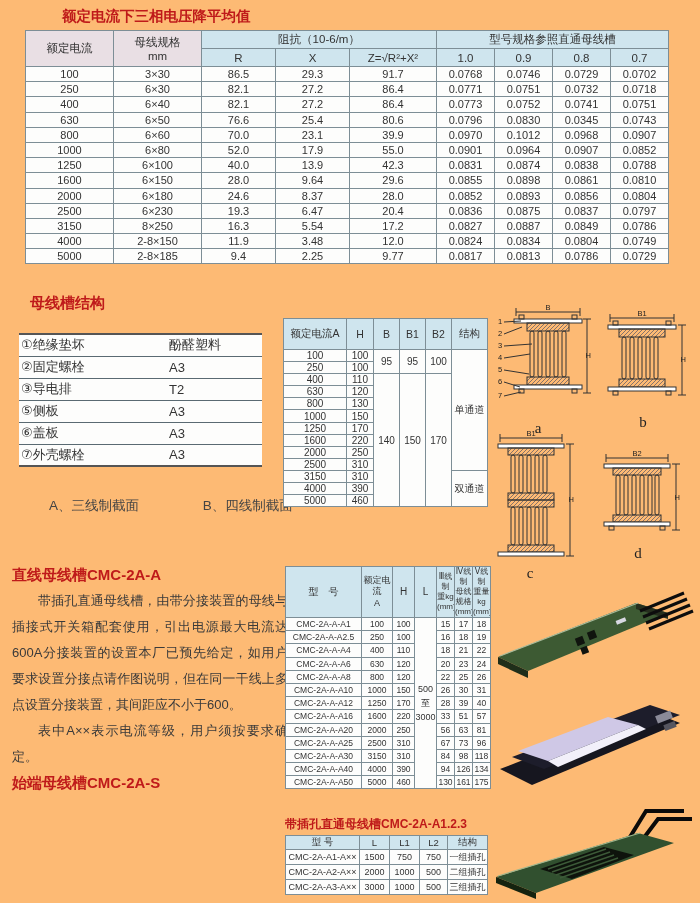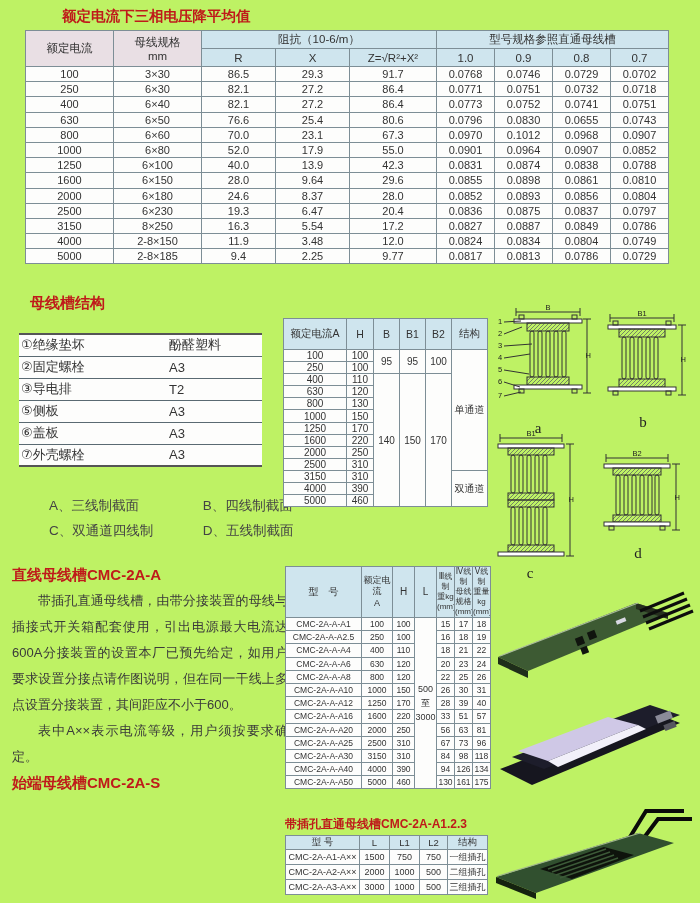--- a/index.html
+++ b/index.html
@@ -1,19 +1,19 @@
 <!DOCTYPE html>
 <html lang="zh"><head>
 <meta charset="utf-8">
 <style>
   * { margin:0; padding:0; box-sizing:border-box; }
   html,body { background:#eef2f4; }
   .page {
     position:relative; width:700px; height:903px; margin:0 auto;
-    background:#bef264; overflow:hidden;
+    background:#fdba74; overflow:hidden;
     font-family:"Liberation Sans","DejaVu Sans",sans-serif; color:#333;
   }
   .red-heading { color:#bf1a1a; font-weight:bold; }
   .abs { position:absolute; }
 
   
   table { border-collapse:collapse; table-layout:fixed; background:#fdfdfc; }
   th,td { border:1px solid #7d8e96; text-align:center; vertical-align:middle; overflow:hidden; }
   th { background:#cfe5ee; font-weight:normal; }
   .pre { white-space:pre-line; }
@@ -133,29 +133,29 @@
           <td>0.0751</td>
         </tr>
         <tr>
           <td>630</td>
           <td>6×50</td>
           <td>76.6</td>
           <td>25.4</td>
           <td>80.6</td>
           <td>0.0796</td>
           <td>0.0830</td>
-          <td>0.0655</td>
+          <td>0.0345</td>
           <td>0.0743</td>
         </tr>
         <tr>
           <td>800</td>
           <td>6×60</td>
           <td>70.0</td>
           <td>23.1</td>
-          <td>67.3</td>
+          <td>39.9</td>
           <td>0.0970</td>
           <td>0.1012</td>
           <td>0.0968</td>
           <td>0.0907</td>
         </tr>
         <tr>
           <td>1000</td>
           <td>6×80</td>
           <td>52.0</td>
           <td>17.9</td>
@@ -277,24 +277,20 @@
           <td>⑦外壳螺栓</td>
           <td class="mat">A3</td>
         </tr>
       </tbody>
   </table>
 
   <div class="abs legend" style="left:33px;top:493px;width:290px;margin-left:16px;">
     <div>
       <span class="c1">A、三线制截面</span>
       <span>B、四线制截面</span>
-    </div>
-    <div>
-      <span class="c1">C、双通道四线制</span>
-      <span>D、五线制截面</span>
     </div>
   </div>
 
   <table id="dim-table" class="abs" style="left:283px;top:318px;">
     <colgroup>
       <col style="width:63px">
         <col style="width:27px">
         <col style="width:26px">
       <col style="width:26px">
         <col style="width:26px">

